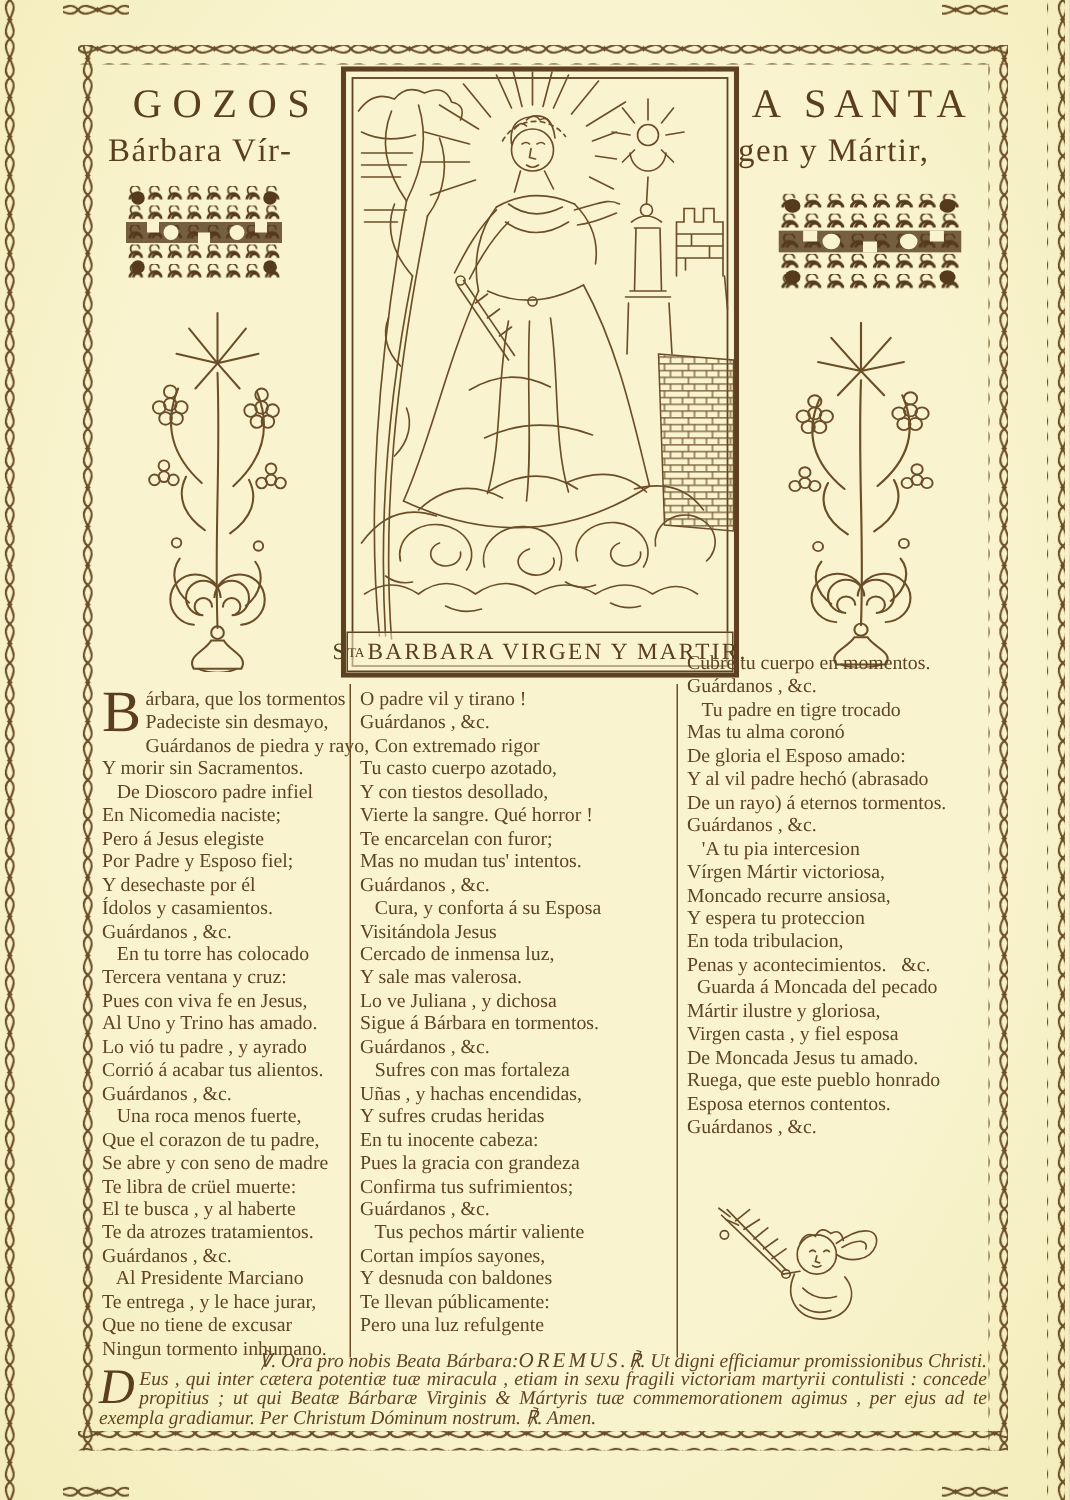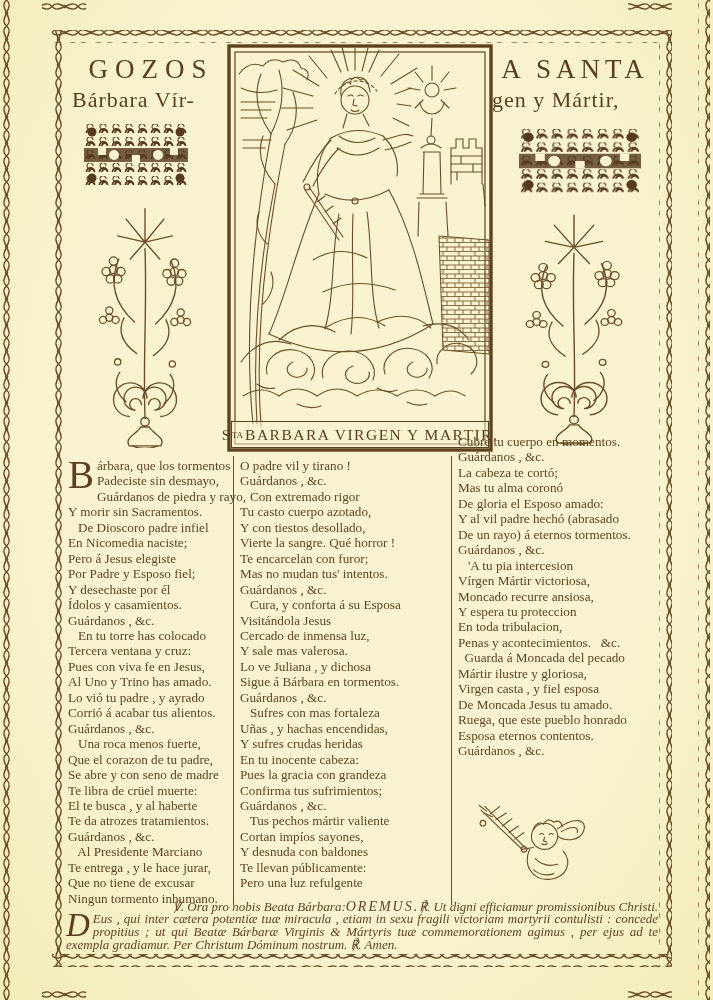--- a/index.html
+++ b/index.html
@@ -367,21 +367,21 @@
         <div class="vline">Y desnuda con baldones</div>
         <div class="vline">Te llevan públicamente:</div>
         <div class="vline">Pero una luz refulgente</div>
       </div>
   </div>
   <div class="abs vcol" style="left:458px;top:434px;width:200px">
     <div>
 
     <div class="vline">Cubre tu cuerpo en momentos.</div>
         <div class="vline">Guárdanos , &amp;c.</div>
-        <div class="vline">La cabeza te cortó;</div>
+        <div class="vline">   Tu padre en tigre trocado</div>
         <div class="vline">Mas tu alma coronó</div>
         <div class="vline">De gloria el Esposo amado:</div>
         <div class="vline">Y al vil padre hechó (abrasado</div>
         <div class="vline">De un rayo) á eternos tormentos.</div>
         <div class="vline">Guárdanos , &amp;c.</div>
         <div class="vline">   'A tu pia intercesion</div>
         <div class="vline">Vírgen Mártir victoriosa,</div>
         <div class="vline">Moncado recurre ansiosa,</div>
         <div class="vline">Y espera tu proteccion</div>
         <div class="vline">En toda tribulacion,</div>

